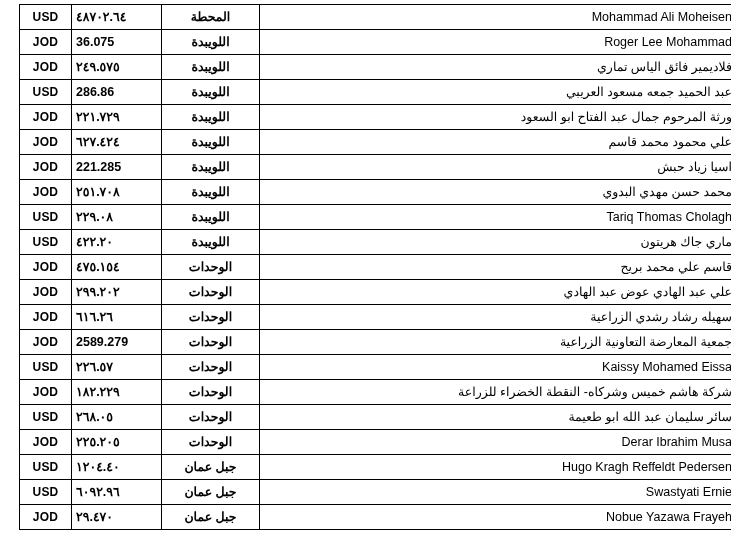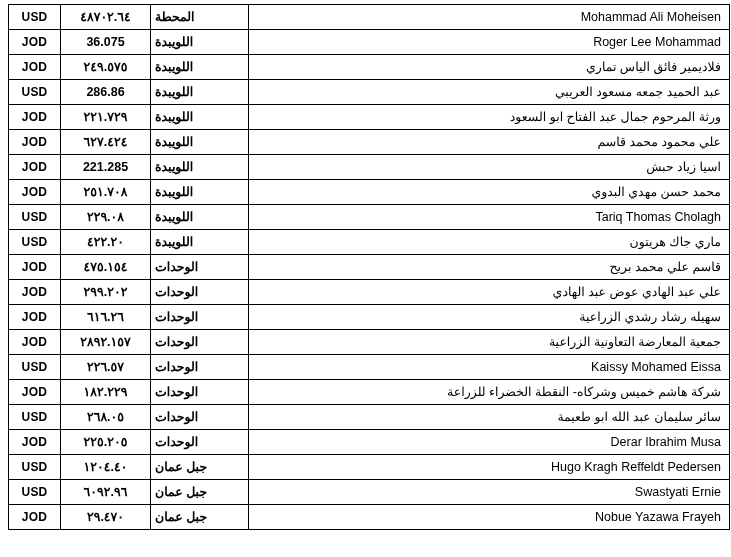--- a/index.html
+++ b/index.html
@@ -10,21 +10,21 @@
   body {
     width: 731px;
     height: 557px;
     font-family: "Liberation Sans", sans-serif;
     overflow: hidden;
   }
   #sheet {
     width: 731px;
     height: 420px;
     box-sizing: border-box;
-    padding: 4px 6px 4px 8px;
+    padding: 4px 6px 4px 19px;
   }
   table {
     border-collapse: collapse;
     width: 721px;
     table-layout: fixed;
   }
   col.c-currency { width: 52px; }
   col.c-amount   { width: 90px; }
   col.c-branch   { width: 98px; }
   col.c-name     { width: 481px; }
@@ -39,27 +39,27 @@
     white-space: nowrap;
     overflow: hidden;
   }
   td.currency {
     text-align: center;
     font-weight: bold;
     font-size: 12px;
     letter-spacing: 0.2px;
   }
   td.amount {
+    text-align: left;
+    font-weight: bold;
+    font-size: 12.5px;
+    direction: rtl;
+  }
+  td.branch {
     text-align: center;
-    font-weight: bold;
-    font-size: 12.5px;
-    direction: rtl;
-  }
-  td.branch {
-    text-align: left;
     font-weight: bold;
     font-size: 12.5px;
     direction: rtl;
   }
   td.name {
     text-align: right;
     font-weight: normal;
     font-size: 12.5px;
     direction: rtl;
     padding-right: 8px;
@@ -156,21 +156,21 @@
           <td class="name">علي عبد الهادي عوض عبد الهادي</td>
         </tr>
         <tr>
           <td class="currency">JOD</td>
           <td class="amount">٦١٦.٢٦</td>
           <td class="branch">الوحدات</td>
           <td class="name">سهيله رشاد رشدي الزراعية</td>
         </tr>
         <tr>
           <td class="currency">JOD</td>
-          <td class="amount">٢٨٩٢.١٥٧</td>
+          <td class="amount">2589.279</td>
           <td class="branch">الوحدات</td>
           <td class="name">جمعية المعارضة التعاونية الزراعية</td>
         </tr>
         <tr>
           <td class="currency">USD</td>
           <td class="amount">٢٢٦.٥٧</td>
           <td class="branch">الوحدات</td>
           <td class="name latin">Kaissy Mohamed Eissa</td>
         </tr>
         <tr>

